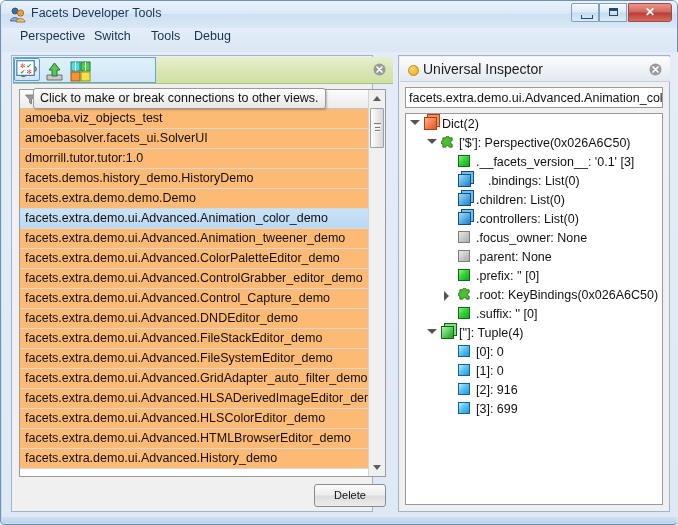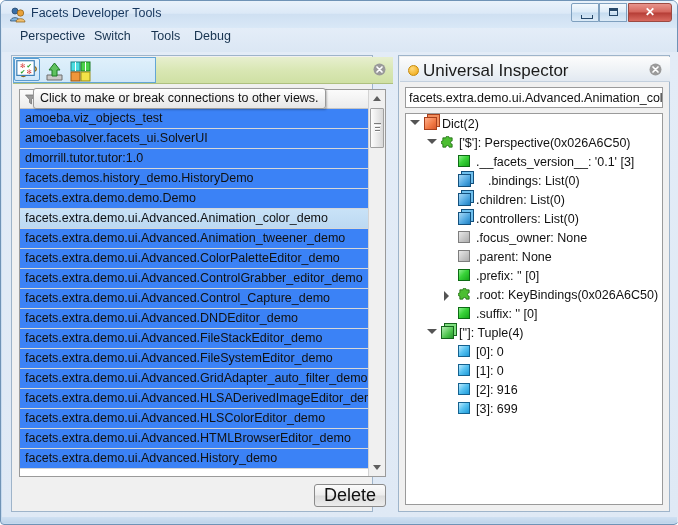--- a/index.html
+++ b/index.html
@@ -169,21 +169,21 @@
     overflow: hidden;
   }
   .list-row {
     position: relative;
     height: 20px; line-height: 19px;
     box-sizing: border-box;
     border-bottom: 1px solid #d7d7d7;
     padding-left: 5px;
     font-size: 12.5px; color: #111111;
     white-space: nowrap; overflow: hidden;
-    background: #3b82f6;
+    background: #fdba74;
     cursor: default;
   }
   .list-row.selected {
     background: linear-gradient(to bottom, #c9e2f7 0%, #bcd9f2 100%);
   }
   
   #list-scroll {
     position: absolute; right: 0px; top: 0px;
     width: 17px; height: 386px;
     box-sizing: border-box;
@@ -218,21 +218,21 @@
   }
 
   
   #delete-btn {
     position: absolute; left: 302px; top: 428px;
     width: 72px; height: 23px;
     box-sizing: border-box;
     background: linear-gradient(to bottom, #fbfbfb 0%, #ededed 48%, #dcdcdc 52%, #ececec 100%);
     border: 1px solid #8b8b8b;
     border-radius: 3px;
-    font-size: 18px; color: #111111;
+    font-size: 11px; color: #111111;
     text-align: center; line-height: 21px;
     cursor: pointer;
   }
 
   
   #right-panel {
     position: absolute; left: 396px; top: 3px;
     width: 272px; height: 457px;
     box-sizing: border-box;
     background: #f0f0f0;
@@ -245,21 +245,21 @@
     border-bottom: 1px solid #c3d0de;
   }
   #right-tab-dot {
     position: absolute; left: 8px; top: 8px;
     width: 9px; height: 9px; border-radius: 50%;
     background: radial-gradient(circle at 35% 30%, #ffd97a, #eda40d);
     border: 1px solid #c5890a;
   }
   #right-tab-label {
     position: absolute; left: 23px; top: 4px;
-    font-size: 17px; color: #1b1b1b; white-space: nowrap;
+    font-size: 14px; color: #1b1b1b; white-space: nowrap;
   }
   #right-close {
     position: absolute; right: 8px; top: 6px;
     width: 13px; height: 13px; cursor: pointer;
   }
   #inspector-input {
     position: absolute; left: 6px; top: 31px;
     width: 258px; height: 21px;
     box-sizing: border-box;
     background: #ffffff;

